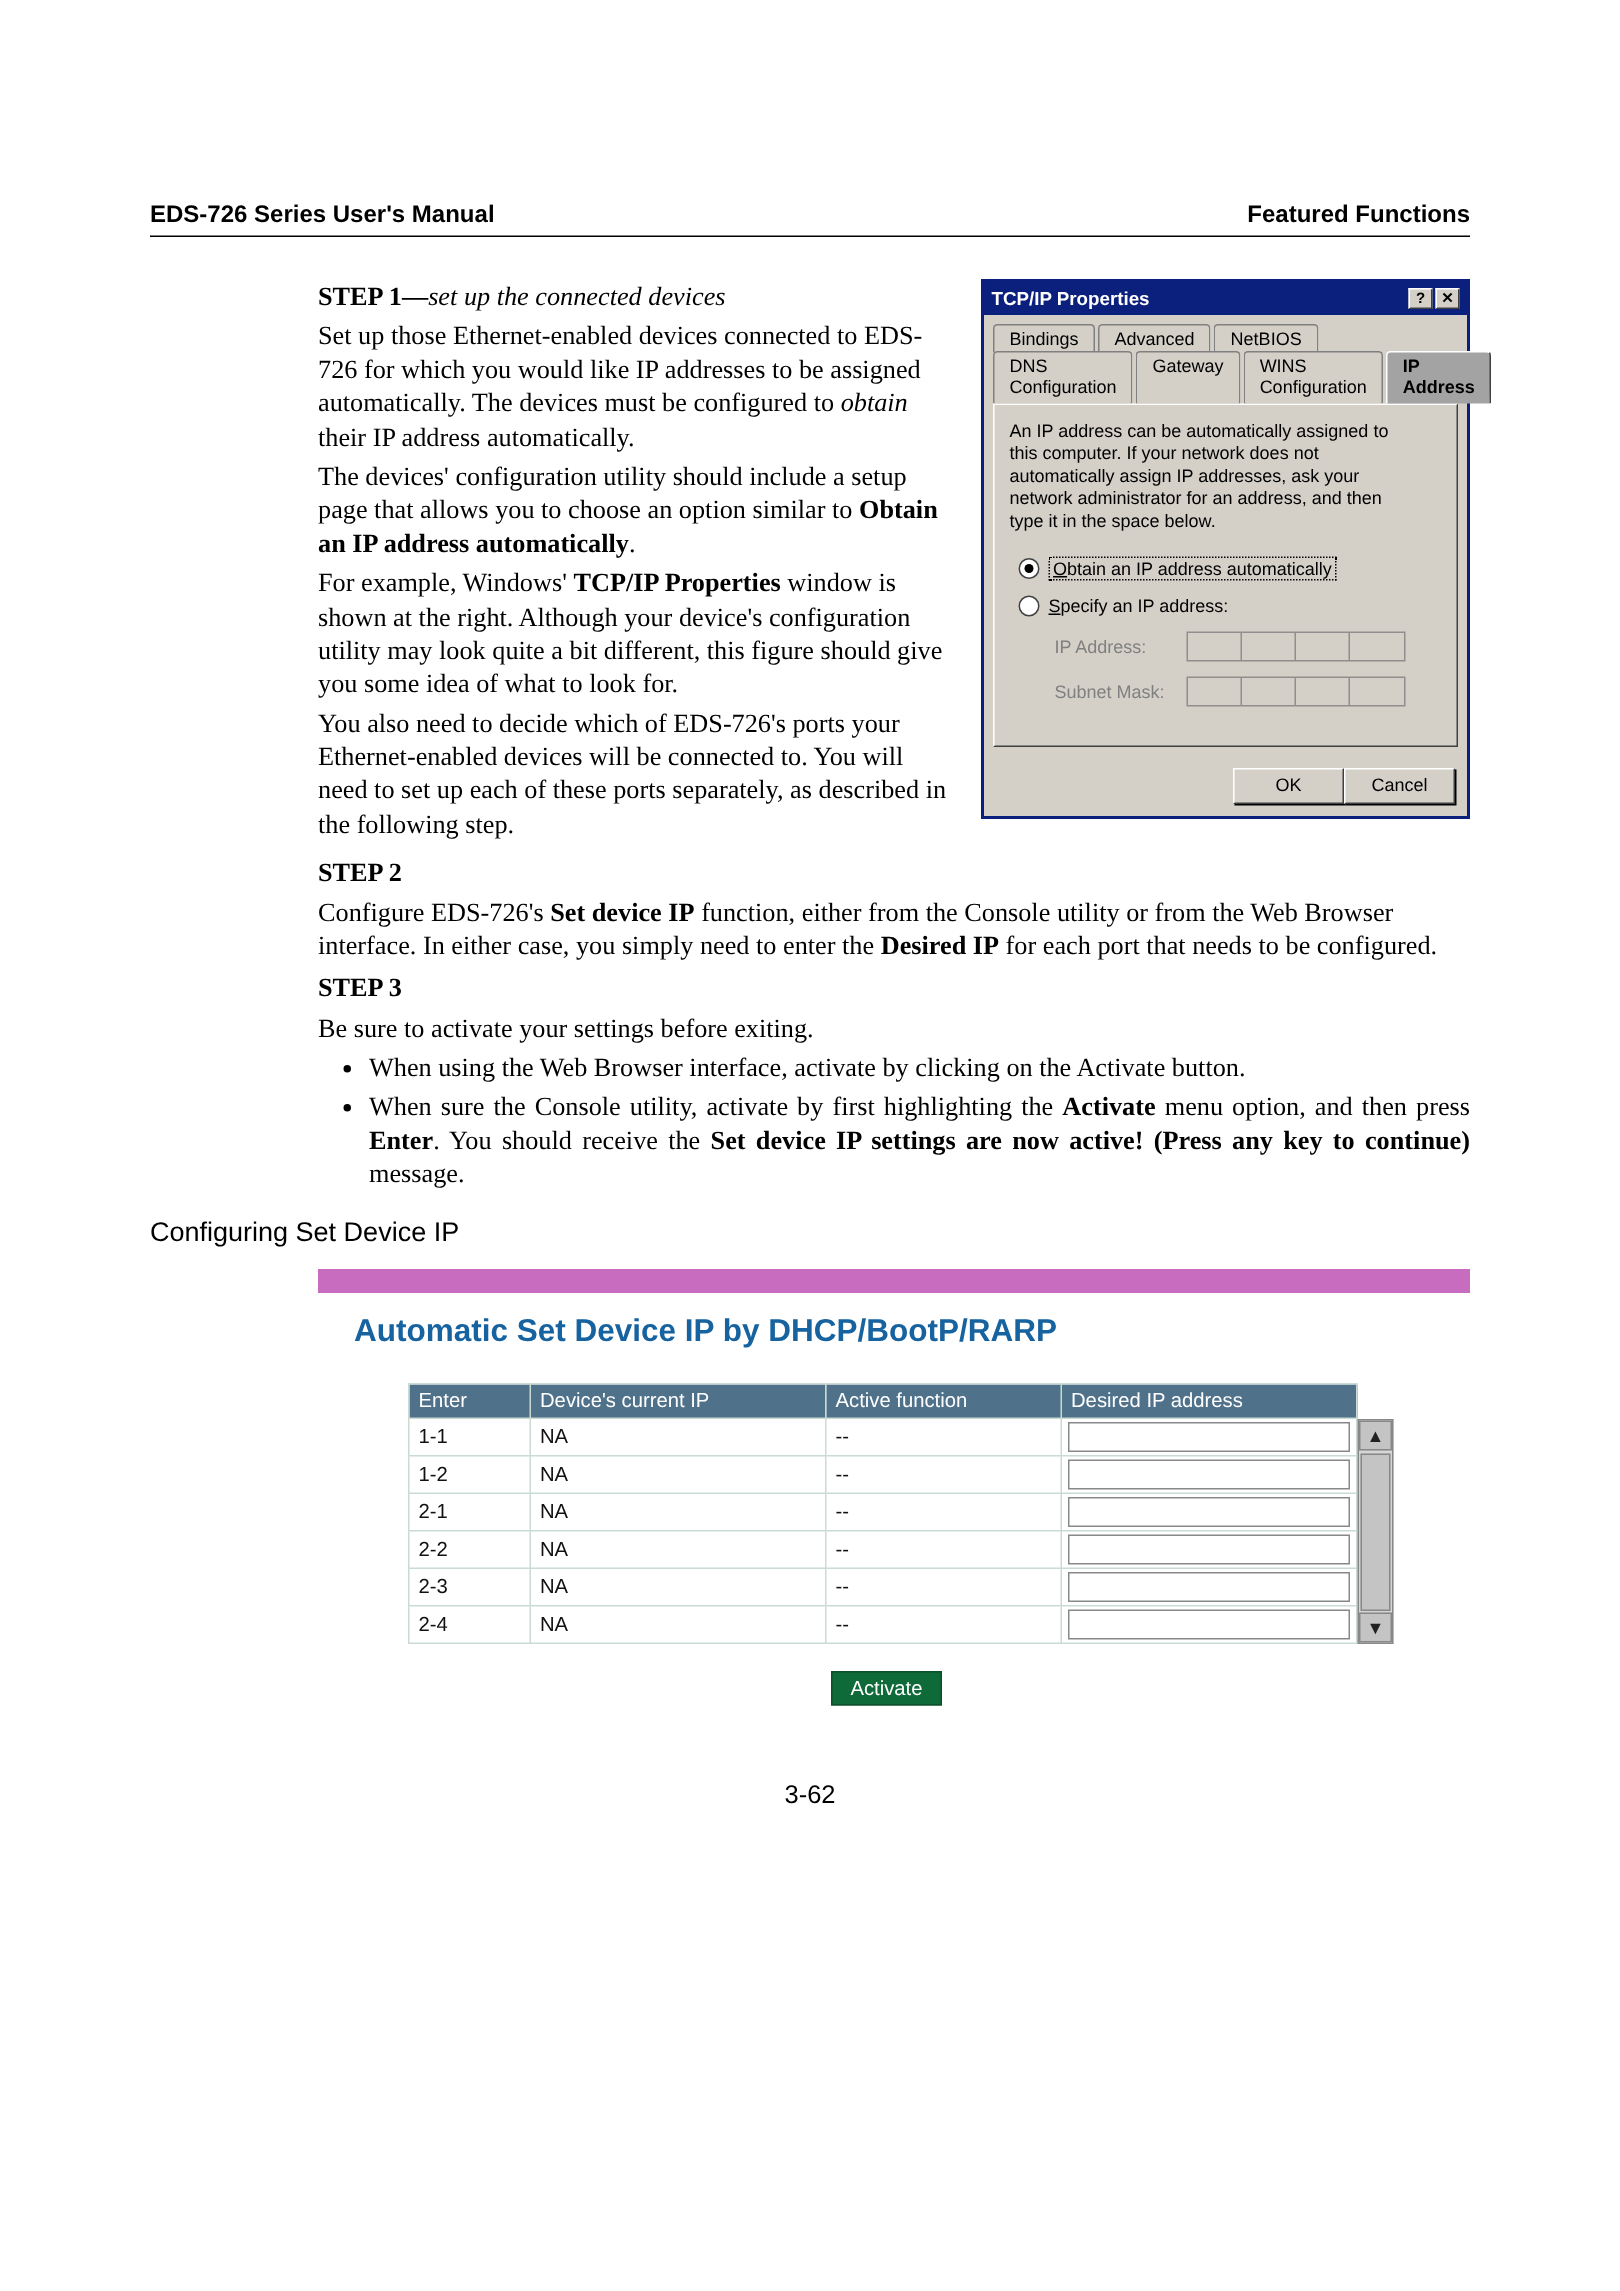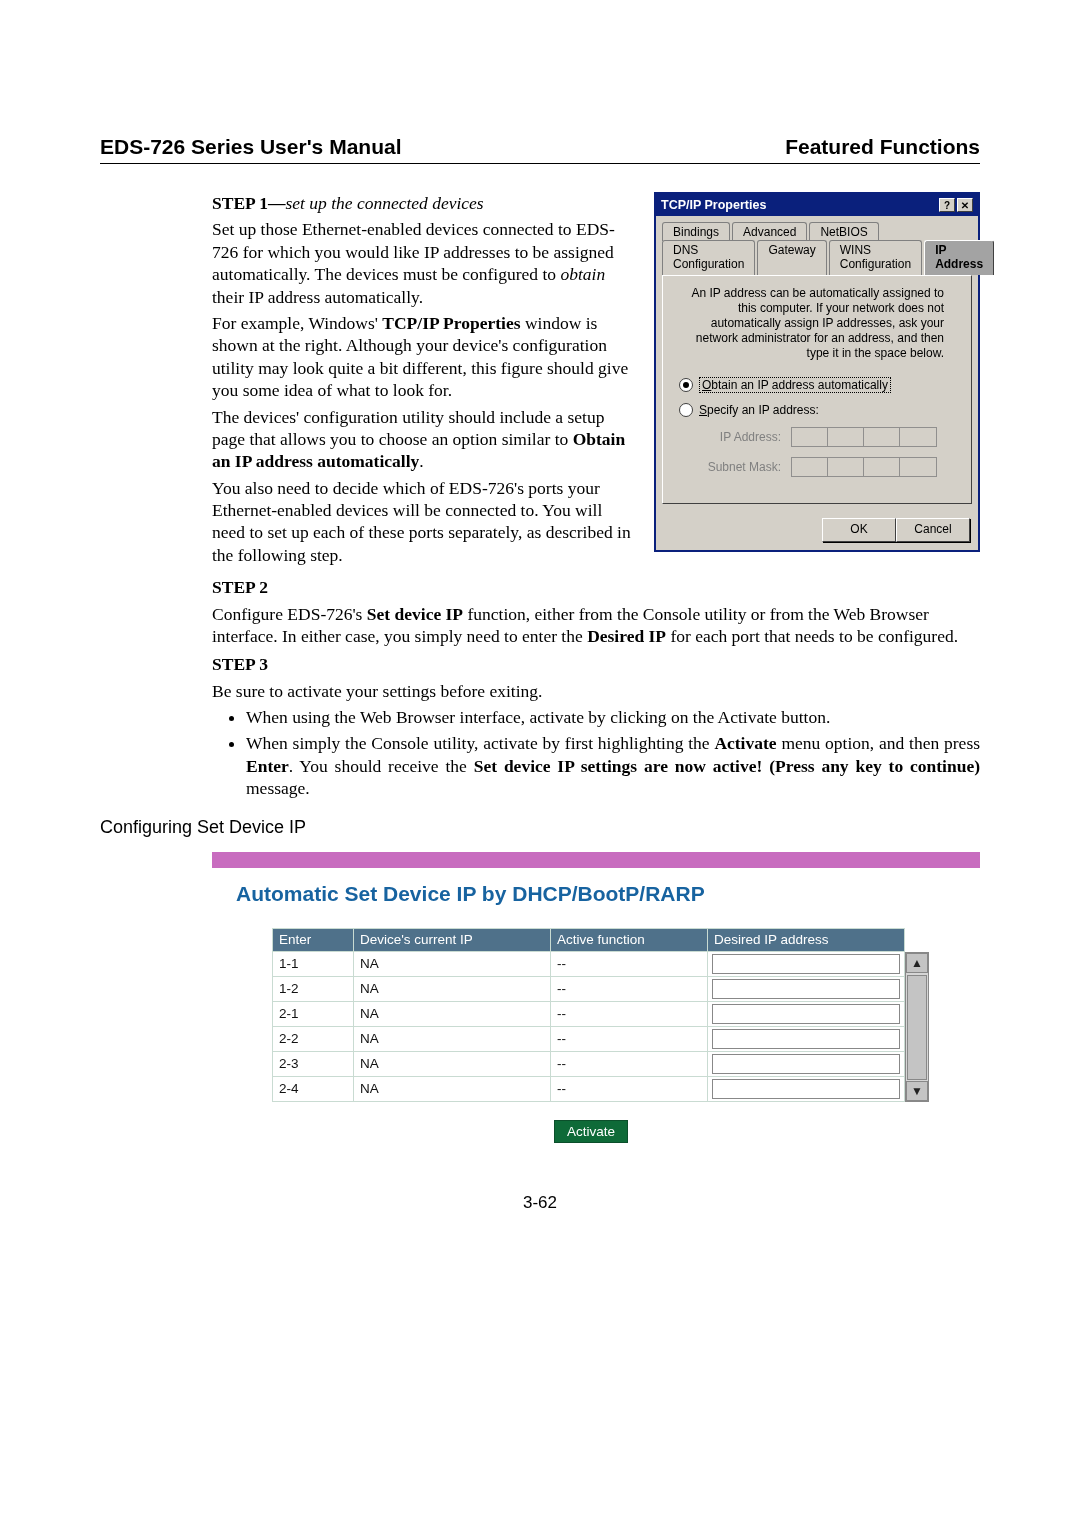--- a/index.html
+++ b/index.html
@@ -12,21 +12,21 @@
   }
   .page {
     box-sizing: border-box;
     padding: 135px 100px 60px 100px;
   }
   .hdr {
     display: flex;
     justify-content: space-between;
     font-family: Arial, Helvetica, sans-serif;
     font-weight: bold;
-    font-size: 21px;
+    font-size: 16px;
     color: #000;
     border-bottom: 1.5px solid #000;
     padding-bottom: 4px;
     margin-bottom: 28px;
   }
   .body-wrap {
     margin-left: 112px;
   }
   .two-col {
     display: flex;
@@ -223,21 +223,20 @@
   }
   .tabs-row2 { display: flex; width: 100%; margin-top: -1px; }
   .tab-body {
     margin: 0 6px 6px 6px;
     border: 1px solid #fff;
     border-right-color: #404040;
     border-bottom-color: #404040;
     padding: 10px 27px 16px 10px;
     font-size: 12px;
     background: #d4d0c8;
-    text-align: right;
   }
   .tab-body p.note {
     margin: 0 0 16px 0;
     line-height: 1.25;
     color: #000;
   }
   .radio-line {
     display: flex;
     align-items: center;
     gap: 6px;
@@ -316,22 +315,22 @@
   <div class="hdr">
     <span>EDS-726 Series User's Manual</span>
     <span>Featured Functions</span>
   </div>
 
   <div class="body-wrap">
     <div class="two-col">
       <div class="left-col">
         <p><span class="step-label">STEP 1—</span><span class="step-em">set up the connected devices</span></p>
         <p><span>Set up those Ethernet-enabled devices connected to EDS-726 for which you would like IP addresses to be assigned automatically. The devices must be configured to </span><span class="step-em">obtain</span><span> their IP address automatically.</span></p>
+        <p><span>The devices' configuration utility should include a setup page that allows you to choose an option similar to </span><b>Obtain an IP address automatically</b><span>.</span></p>
         <p><span>For example, Windows' </span><b>TCP/IP Properties</b><span> window is shown at the right. Although your device's configuration utility may look quite a bit different, this figure should give you some idea of what to look for.</span></p>
-        <p><span>The devices' configuration utility should include a setup page that allows you to choose an option similar to </span><b>Obtain an IP address automatically</b><span>.</span></p>
         <p>You also need to decide which of EDS-726's ports your Ethernet-enabled devices will be connected to. You will need to set up each of these ports separately, as described in the following step.</p>
       </div>
 
       <div class="dlg">
         <div class="dlg-title">
           <span>TCP/IP Properties</span>
           <span class="dlg-ctrl">
             <span>?</span>
             <span>✕</span>
           </span>
@@ -383,21 +382,21 @@
       </div>
     </div>
 
     <p class="full-p step-h">STEP 2</p>
     <p class="full-p"><span>Configure EDS-726's </span><b>Set device IP</b><span> function, either from the Console utility or from the Web Browser interface. In either case, you simply need to enter the </span><b>Desired IP</b><span> for each port that needs to be configured.</span></p>
 
     <p class="full-p step-h">STEP 3</p>
     <p class="full-p">Be sure to activate your settings before exiting.</p>
     <ul class="bullets">
       <li>When using the Web Browser interface, activate by clicking on the Activate button.</li>
-      <li><span>When simply the Console utility, activate by first highlighting the </span><b>Activate</b><span> menu option, and then press </span><b>Enter</b><span>. You should receive the </span><b>Set device IP settings are now active! (Press any key to continue)</b><span> message.</span></li>
+      <li><span>When sure the Console utility, activate by first highlighting the </span><b>Activate</b><span> menu option, and then press </span><b>Enter</b><span>. You should receive the </span><b>Set device IP settings are now active! (Press any key to continue)</b><span> message.</span></li>
     </ul>
 
     <h2 class="section">Configuring Set Device IP</h2>
 
     <div class="brand-bar"></div>
 
     <div class="swpanel">
       <div class="swtitle">Automatic Set Device IP by DHCP/BootP/RARP</div>
 
       <div style="display:flex; margin-left:0;">

